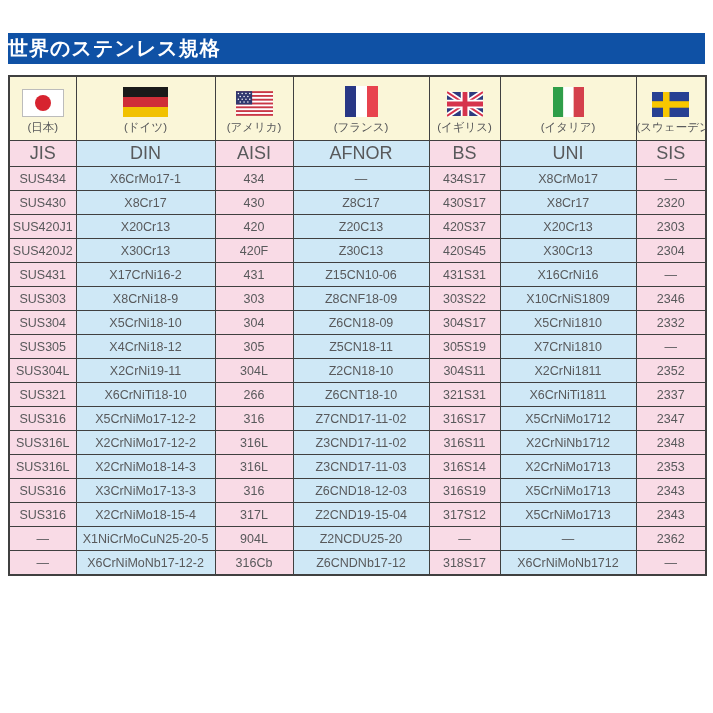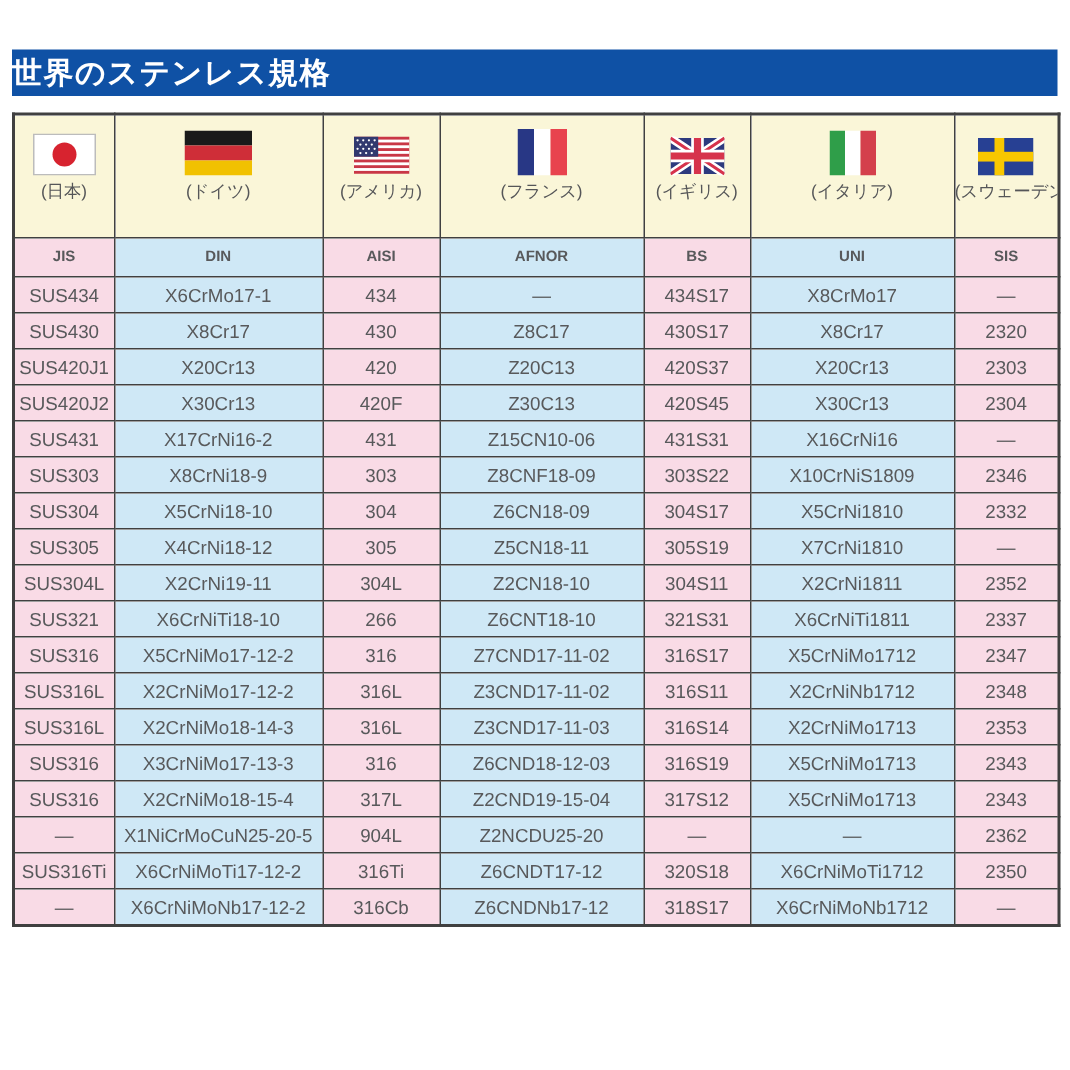--- a/index.html
+++ b/index.html
@@ -18,25 +18,25 @@
     position:absolute; left:8px; top:75px; width:697px;
     border-collapse:collapse; table-layout:fixed;
     border:2px solid #404040;
   }
   .std-table th, .std-table td {
     border:1px solid #404040;
     text-align:center; vertical-align:middle;
     color:#58595b; overflow:hidden; white-space:nowrap;
     padding:0;
   }
-  tr.flag-row th { background:#faf6d8; height:58px; padding:3px 0 20px; }
+  tr.flag-row th { background:#faf6d8; height:58px; padding:3px 0 2px; }
   .flag-wrap { display:flex; justify-content:center; align-items:flex-end; height:34px; }
   .flag-wrap svg { display:block; }
   .flag-caption { font-size:11.5px; color:#555658; margin-top:3px; font-weight:normal; }
-  tr.std-row th { height:25px; font-size:10px; font-weight:bold; }
+  tr.std-row th { height:25px; font-size:18px; font-weight:normal; }
   .std-table td { height:23px; font-size:12.5px; }
   .c-pink { background:#f9dbe6; }
   .c-blue { background:#cfe8f6; }
 </style>
 </head>
 <body>
 
 <div class="title-bar">
   <span>世界のステンレス規格</span>
 </div>
@@ -295,29 +295,20 @@
       <tr>
         <td class="c-pink">—</td>
         <td class="c-blue">X1NiCrMoCuN25-20-5</td>
         <td class="c-pink">904L</td>
         <td class="c-blue">Z2NCDU25-20</td>
         <td class="c-pink">—</td>
         <td class="c-blue">—</td>
         <td class="c-pink">2362</td>
       </tr>
       <tr>
-        <td class="c-pink">SUS316Ti</td>
-        <td class="c-blue">X6CrNiMoTi17-12-2</td>
-        <td class="c-pink">316Ti</td>
-        <td class="c-blue">Z6CNDT17-12</td>
-        <td class="c-pink">320S18</td>
-        <td class="c-blue">X6CrNiMoTi1712</td>
-        <td class="c-pink">2350</td>
-      </tr>
-      <tr>
         <td class="c-pink">—</td>
         <td class="c-blue">X6CrNiMoNb17-12-2</td>
         <td class="c-pink">316Cb</td>
         <td class="c-blue">Z6CNDNb17-12</td>
         <td class="c-pink">318S17</td>
         <td class="c-blue">X6CrNiMoNb1712</td>
         <td class="c-pink">—</td>
       </tr>
     </tbody>
 </table>

